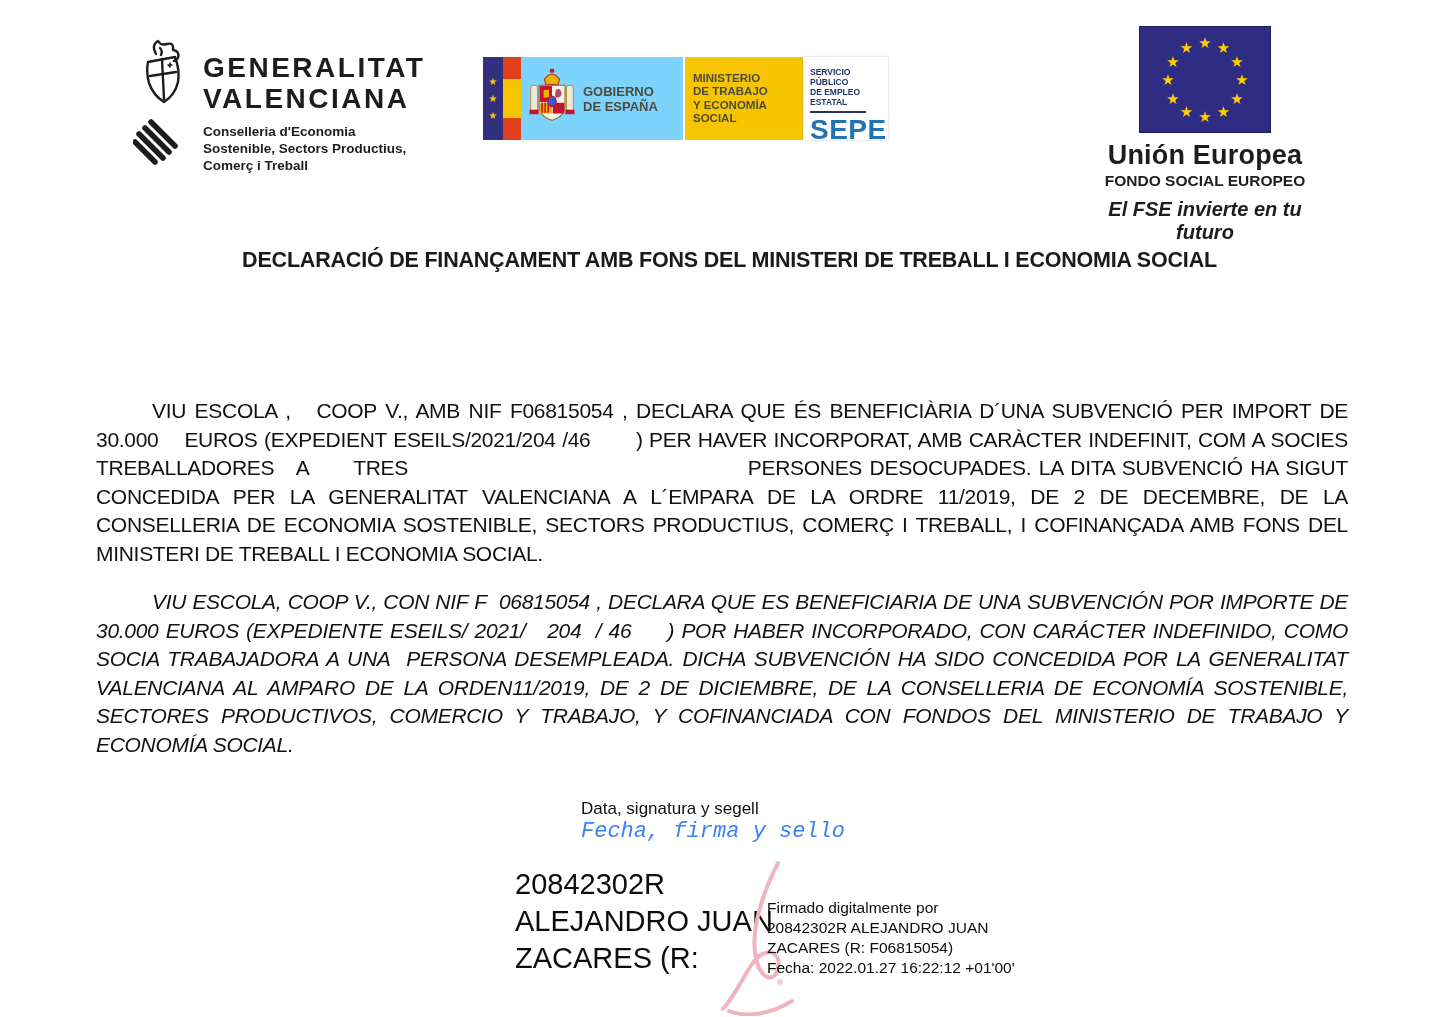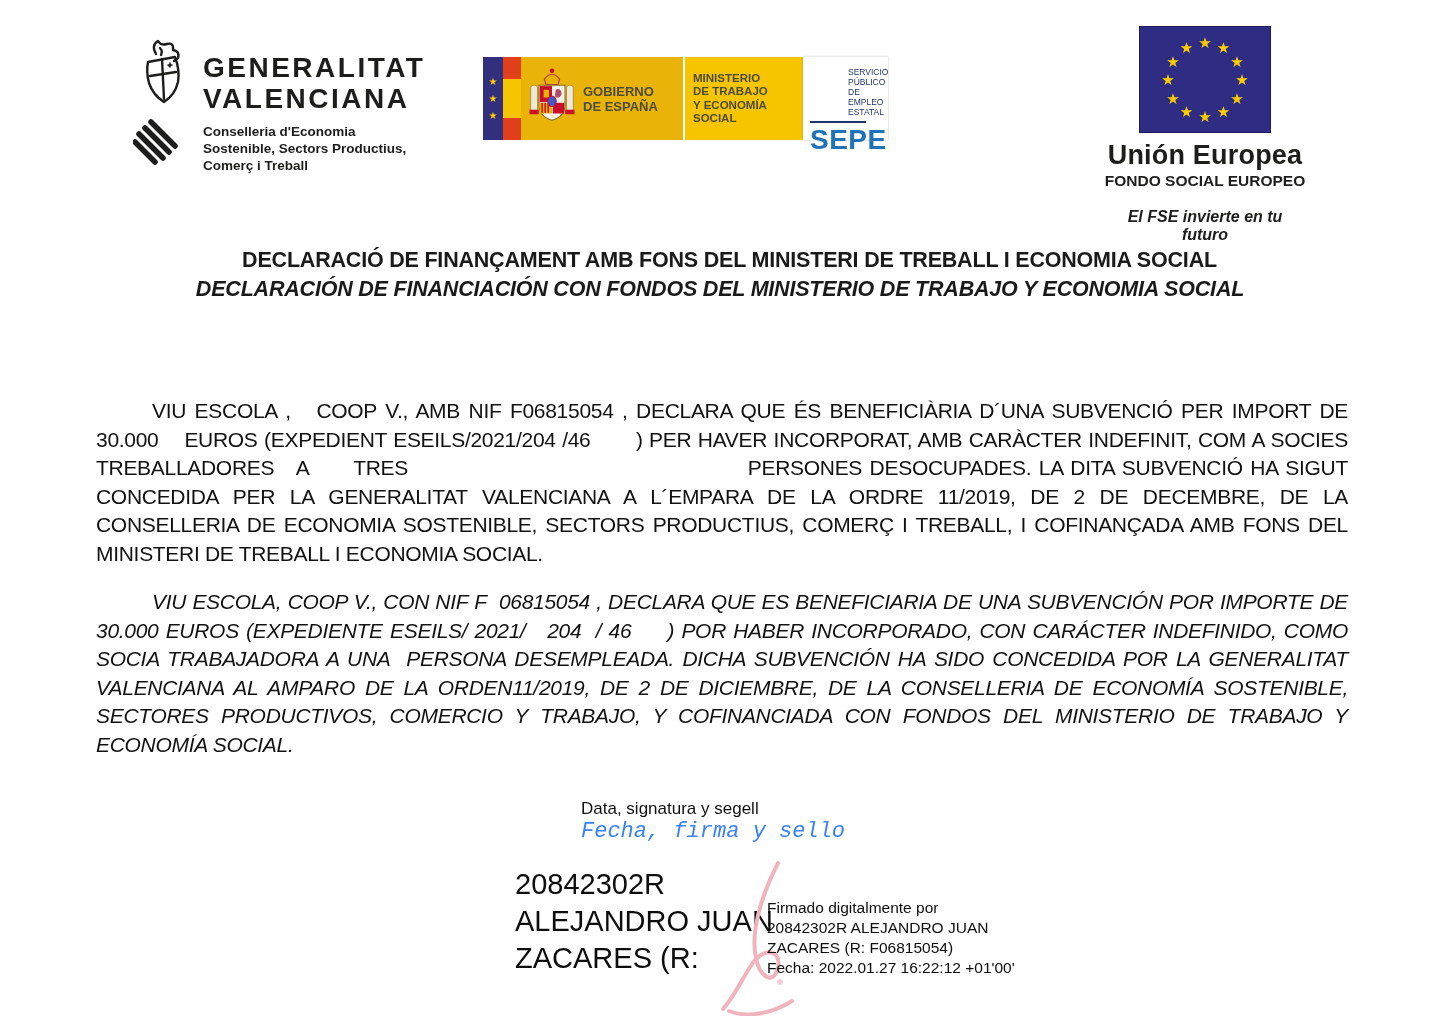--- a/index.html
+++ b/index.html
@@ -16,36 +16,36 @@
   .gv-title { font-size:28px; font-weight:bold; letter-spacing:2.5px; line-height:31px; color:#1d1d1b; }
   .gv-sub { margin-top:9px; font-size:13.5px; font-weight:bold; line-height:17px; color:#1d1d1b; }
 
   
   .gov-banner { position:absolute; left:483px; top:57px; height:83px; display:flex; }
   .gov-eu-strip { width:20px; background:#312F7E; display:flex; flex-direction:column;
     align-items:center; justify-content:center; gap:7px; }
   .gov-eu-strip .star { color:#FFCC00; font-size:10px; line-height:10px; }
   .gov-flag-strip { width:18px;
     background:linear-gradient(to bottom,#E2401B 0%,#E2401B 27%,#F6C500 27%,#F6C500 73%,#E2401B 73%,#E2401B 100%); }
-  .gov-block1 { width:162px; background:#eab308; display:flex; align-items:center; padding:0 8px; gap:8px; }
+  .gov-block1 { width:162px; background:#7dd3fc; display:flex; align-items:center; padding:0 8px; gap:8px; }
   .gov-block1-text { font-size:13px; font-weight:bold; line-height:15px; color:#4D4B3C; }
   .gov-block2 { width:120px; background:#F6C500; border-left:2px solid #ffffff;
     display:flex; flex-direction:column; justify-content:center; padding:4px 8px;
     font-size:11.5px; font-weight:bold; line-height:13.5px; color:#4D4B3C; }
   .sepe-box { width:85px; background:#ffffff; padding:10px 7px 0 7px; box-shadow:0 0 2px rgba(0,0,0,0.25); }
-  .sepe-top { font-size:8.5px; font-weight:normal; line-height:10px; color:#23356B;margin-left:38px; }
+  .sepe-top { font-size:8.5px; font-weight:bold; line-height:10px; color:#23356B; }
   .sepe-line { width:56px; border-top:2px solid #23356B; margin:4px 0 1px 0; }
   .sepe-word { font-size:28px; font-weight:bold; color:#2173B6; letter-spacing:0.5px; }
 
   
   .eu-block { position:absolute; left:1103px; top:26px; width:204px; text-align:center; }
   .eu-flag { width:132px; height:107px; margin:0 auto; background:#2E2D83; border:1px solid #1e1d5e; }
   .eu-title { margin-top:7px; font-size:27px; font-weight:bold; color:#1d1d1b; letter-spacing:0.2px; }
   .eu-line2 { font-size:15.5px; font-weight:bold; color:#1d1d1b; margin-top:1px; }
-  .eu-line3 { font-size:16px; font-weight:bold; font-style:italic; color:#1d1d1b; margin-top:18px; }
+  .eu-line3 { font-size:20px; font-weight:bold; font-style:italic; color:#1d1d1b; margin-top:8px; }
 
   
   .doc-title { position:absolute; left:0; top:246px; width:100%; text-align:center; }
   .doc-title-l1 { font-size:21.5px; font-weight:bold; letter-spacing:-0.2px; line-height:29px;margin-left:19px; }
   .doc-title-l2 { font-size:21.5px; font-weight:bold; font-style:italic; letter-spacing:-0.2px; line-height:29px; }
 
   
   .para { position:absolute; left:96px; width:1252px; font-size:21px; line-height:28.5px;
     text-align:justify; white-space:pre-wrap; text-indent:56px; letter-spacing:-0.3px; color:#111; }
   .para-val { top:384px;margin-top:13px; }
@@ -159,21 +159,20 @@
         </g>
       </svg>
     </div>
     <div class="eu-title">Unión Europea</div>
     <div class="eu-line2">FONDO SOCIAL EUROPEO</div>
     <div class="eu-line3">El FSE invierte en tu futuro</div>
   </div>
 
   <div class="doc-title">
     <div class="doc-title-l1">DECLARACIÓ DE FINANÇAMENT AMB FONS DEL MINISTERI DE TREBALL I ECONOMIA SOCIAL</div>
-    <div class="doc-title-l2">DECLARACIÓN DE FINANCIACIÓN CON FONDOS DEL MINISTERIO DE TRABAJO Y ECONOMIA SOCIAL</div>
   </div>
 
   <div class="para para-val">VIU ESCOLA ,   COOP V., AMB NIF F06815054 , DECLARA QUE ÉS BENEFICIÀRIA D´UNA SUBVENCIÓ PER IMPORT DE     30.000    EUROS (EXPEDIENT ESEILS/2021/204 /46       ) PER HAVER INCORPORAT, AMB CARÀCTER INDEFINIT, COM A SOCIES TREBALLADORES   A      TRES                                             PERSONES DESOCUPADES. LA DITA SUBVENCIÓ HA SIGUT CONCEDIDA PER LA GENERALITAT VALENCIANA A L´EMPARA DE LA ORDRE 11/2019, DE 2 DE DECEMBRE, DE LA CONSELLERIA DE ECONOMIA SOSTENIBLE, SECTORS PRODUCTIUS, COMERÇ I TREBALL, I COFINANÇADA AMB FONS DEL MINISTERI DE TREBALL I ECONOMIA SOCIAL.</div>
   <div class="para para-esp">VIU ESCOLA, COOP V., CON NIF F  06815054 , DECLARA QUE ES BENEFICIARIA DE UNA SUBVENCIÓN POR IMPORTE DE  30.000 EUROS (EXPEDIENTE ESEILS/ 2021/   204  / 46     ) POR HABER INCORPORADO, CON CARÁCTER INDEFINIDO, COMO SOCIA TRABAJADORA A UNA  PERSONA DESEMPLEADA. DICHA SUBVENCIÓN HA SIDO CONCEDIDA POR LA GENERALITAT VALENCIANA AL AMPARO DE LA ORDEN11/2019, DE 2 DE DICIEMBRE, DE LA CONSELLERIA DE ECONOMÍA SOSTENIBLE, SECTORES PRODUCTIVOS, COMERCIO Y TRABAJO, Y COFINANCIADA CON FONDOS DEL MINISTERIO DE TRABAJO Y ECONOMÍA SOCIAL.</div>
 
   <div class="sig-label">
     <div class="sig-label-l1">Data, signatura y segell</div>
     <div class="sig-label-l2">Fecha, firma y sello</div>
   </div>
 

